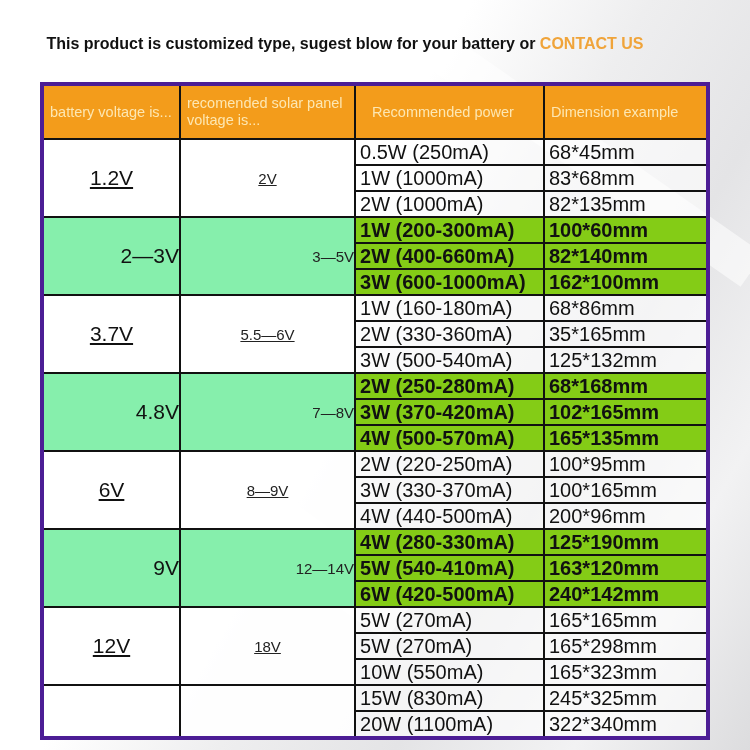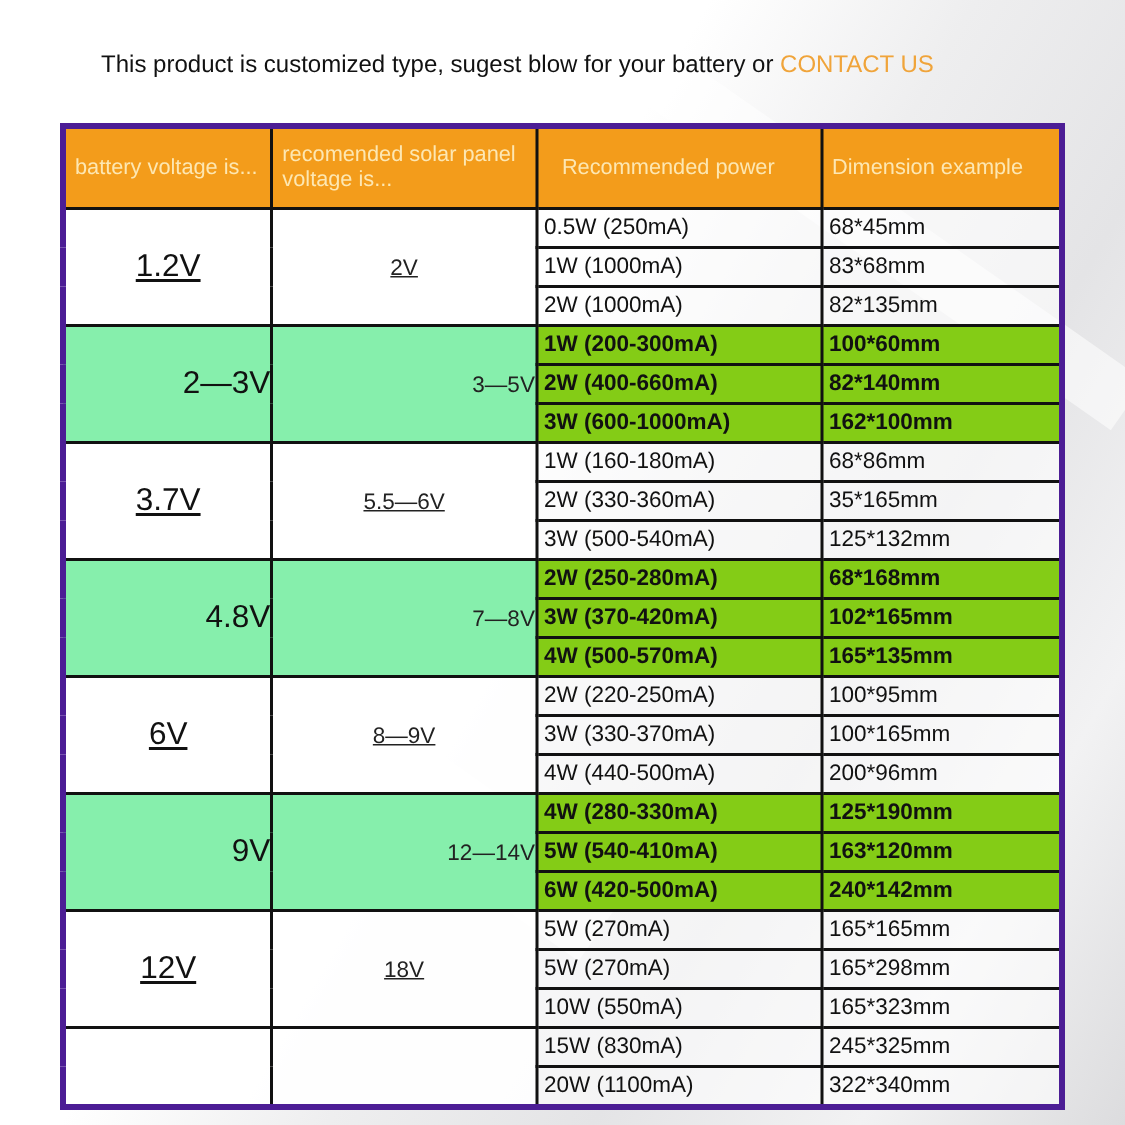--- a/index.html
+++ b/index.html
@@ -4,37 +4,37 @@
 <style>
   html, body { margin:0; padding:0; }
   body {
     width:750px; height:750px; overflow:hidden; position:relative;
     background: linear-gradient(120deg, #ffffff 0%, #ffffff 40%, #eeeeef 55%, #e4e4e6 70%, #f2f2f3 85%, #dcdcde 100%);
     font-family: "Liberation Sans", sans-serif;
   }
   .streak { position:absolute; background:rgba(255,255,255,0.55); transform:rotate(-55deg); }
   .title {
     position:absolute; top:35px; left:0; width:690px; text-align:center;
-    font-size:16px; color:#111;
+    font-size:16px; color:#111;font-weight:bold;
   }
   .title .contact { color:#f0a43a; }
   table {
     position:absolute; left:40px; top:82px; width:670px;
     border-collapse:collapse; border:4px solid #4c1d95;
     font-family: "Liberation Sans", sans-serif;
   }
   td, th { border:2px solid #111; padding:0; }
   th {
     background:#f39c1b; color:#fde7b2; font-weight:normal; font-size:14.5px;
     text-align:left; height:48px; padding:2px 6px; line-height:17px; vertical-align:middle;
   }
   .c1 { width:139px; } .c2 { width:178px; } .c3 { width:179px;padding-left:16px; } .c4 { width:158px; }
   td.bv { font-size:21px; text-align:center; color:#111; }
   td.sp { font-size:15px; text-align:center; color:#222; }
-  td.pw, td.dm { font-size:15px; color:#111; height:24px; padding:0 4px; line-height:22px;margin-left:12px; }
+  td.pw, td.dm { font-size:20px; color:#111; height:24px; padding:0 4px; line-height:22px;margin-left:12px; }
   tr.grp-w td.bv, tr.grp-w td.sp { background:rgba(255,255,255,0.92);text-decoration:underline; }
   tr.grp-g td.bv, tr.grp-g td.sp { background:#86efac;text-align:right; }
   .grp-w-cell { background:rgba(255,255,255,0.6); }
   .grp-g-cell { background:#84cc16;font-weight:bold; }
 </style>
 </head>
 <body>
 
 <div class="streak" style="left:560px;top:-60px;width:40px;height:420px;"></div>
 <div class="streak" style="left:250px;top:380px;width:60px;height:300px;"></div>

